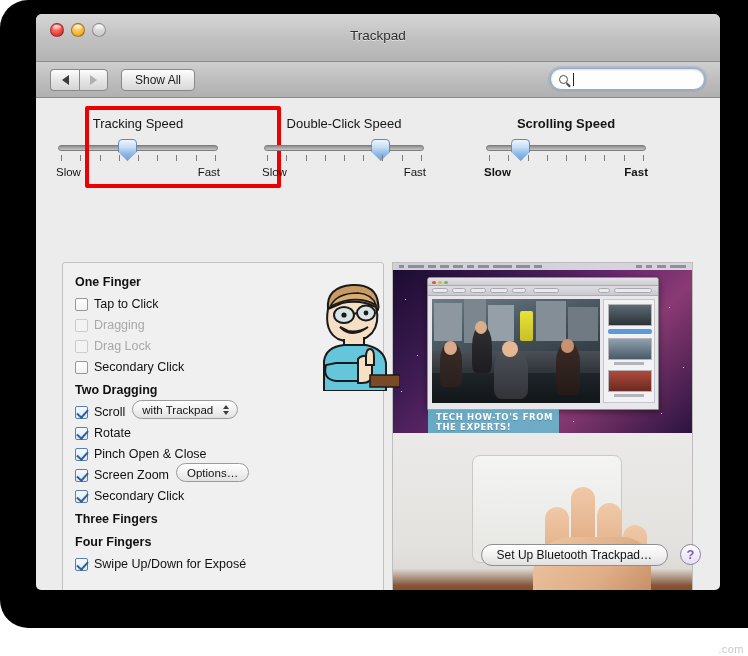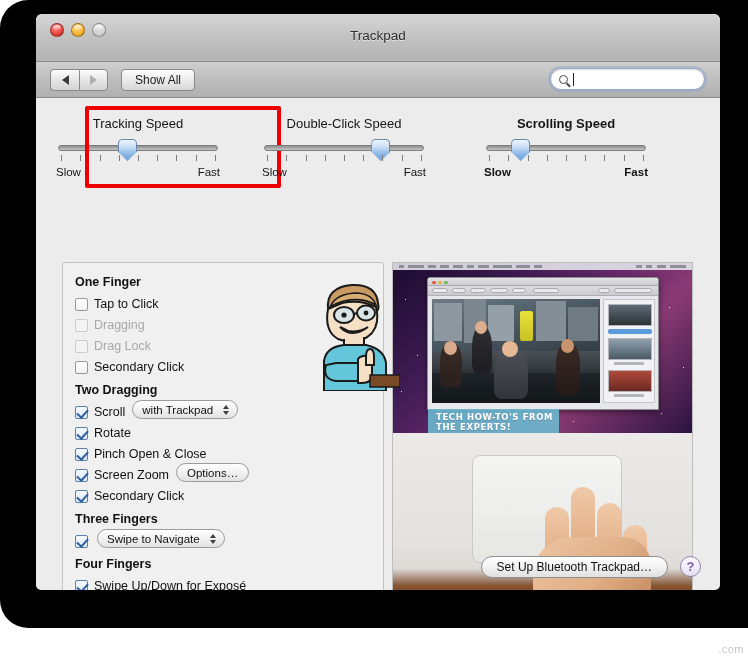--- a/index.html
+++ b/index.html
@@ -368,21 +368,21 @@
     border-radius: 16px 16px 6px 6px;
   }
   #palm {
     position: absolute; left: 22px; top: 60px; width: 118px; height: 96px;
     background: linear-gradient(135deg, #eec6a4 0%, #dfae86 50%, #b87a52 100%);
     border-radius: 38px 28px 10px 10px;
   }
 
   
   #bottombar {
-    position: absolute; left: 0; right: 0; bottom: 0;
+    position: absolute; left: 0; right: 0; bottom: 12px;
     height: 36px;
   }
   #bt-btn {
     position: absolute; right: 52px; top: 2px;
     height: 22px; padding: 0 15px;
     display: flex; align-items: center;
     border-radius: 11px;
     border: 1px solid #8f8f8f;
     background: linear-gradient(to bottom, #ffffff 0%, #f2f2f2 50%, #e0e0e0 100%);
     font-size: 12px; color: #111;
@@ -576,30 +576,20 @@
         <span class="pushbtn">
           <span>Options…</span>
         </span>
       </div>
       <div class="row">
         <span class="cb on"></span>
         <span class="row-label">Secondary Click</span>
       </div>
 
       <div class="group-head spaced">Three Fingers</div>
-      <div class="row">
-        <span class="cb on"></span>
-        <span class="popup" style="margin-left:3px;">
-          <span class="pl">Swipe to Navigate</span>
-          <span class="arrows">
-              <i class="up"></i>
-              <i class="dn"></i>
-            </span>
-        </span>
-      </div>
 
       <div class="group-head spaced">Four Fingers</div>
       <div class="row">
         <span class="cb on"></span>
         <span class="row-label">Swipe Up/Down for Exposé</span>
       </div>
 
     </div>
 
     <div id="preview">

